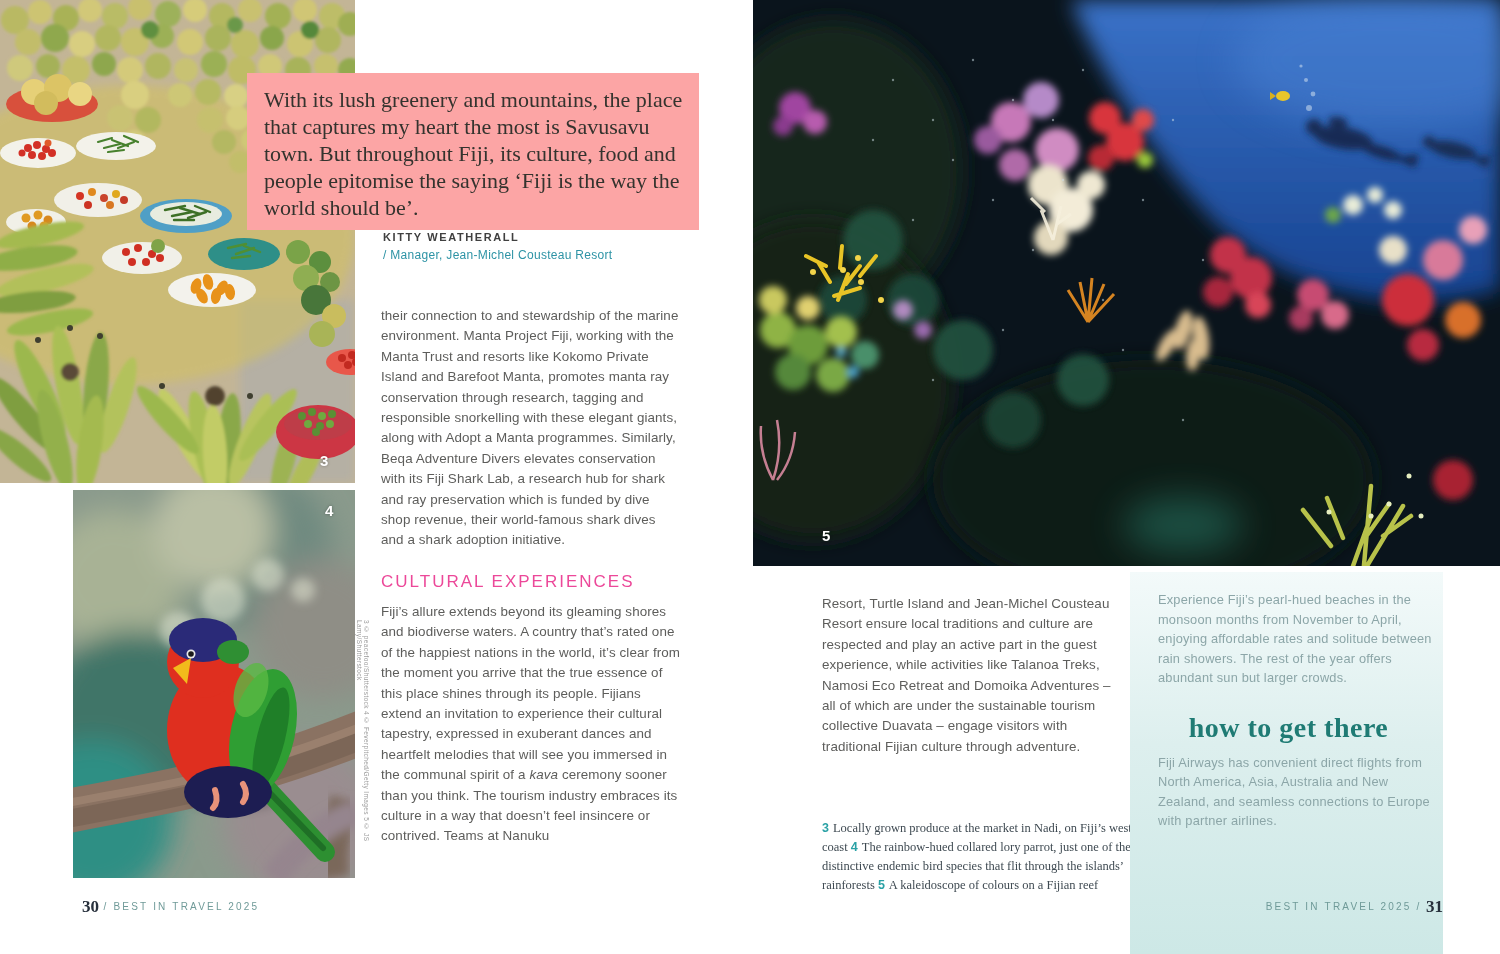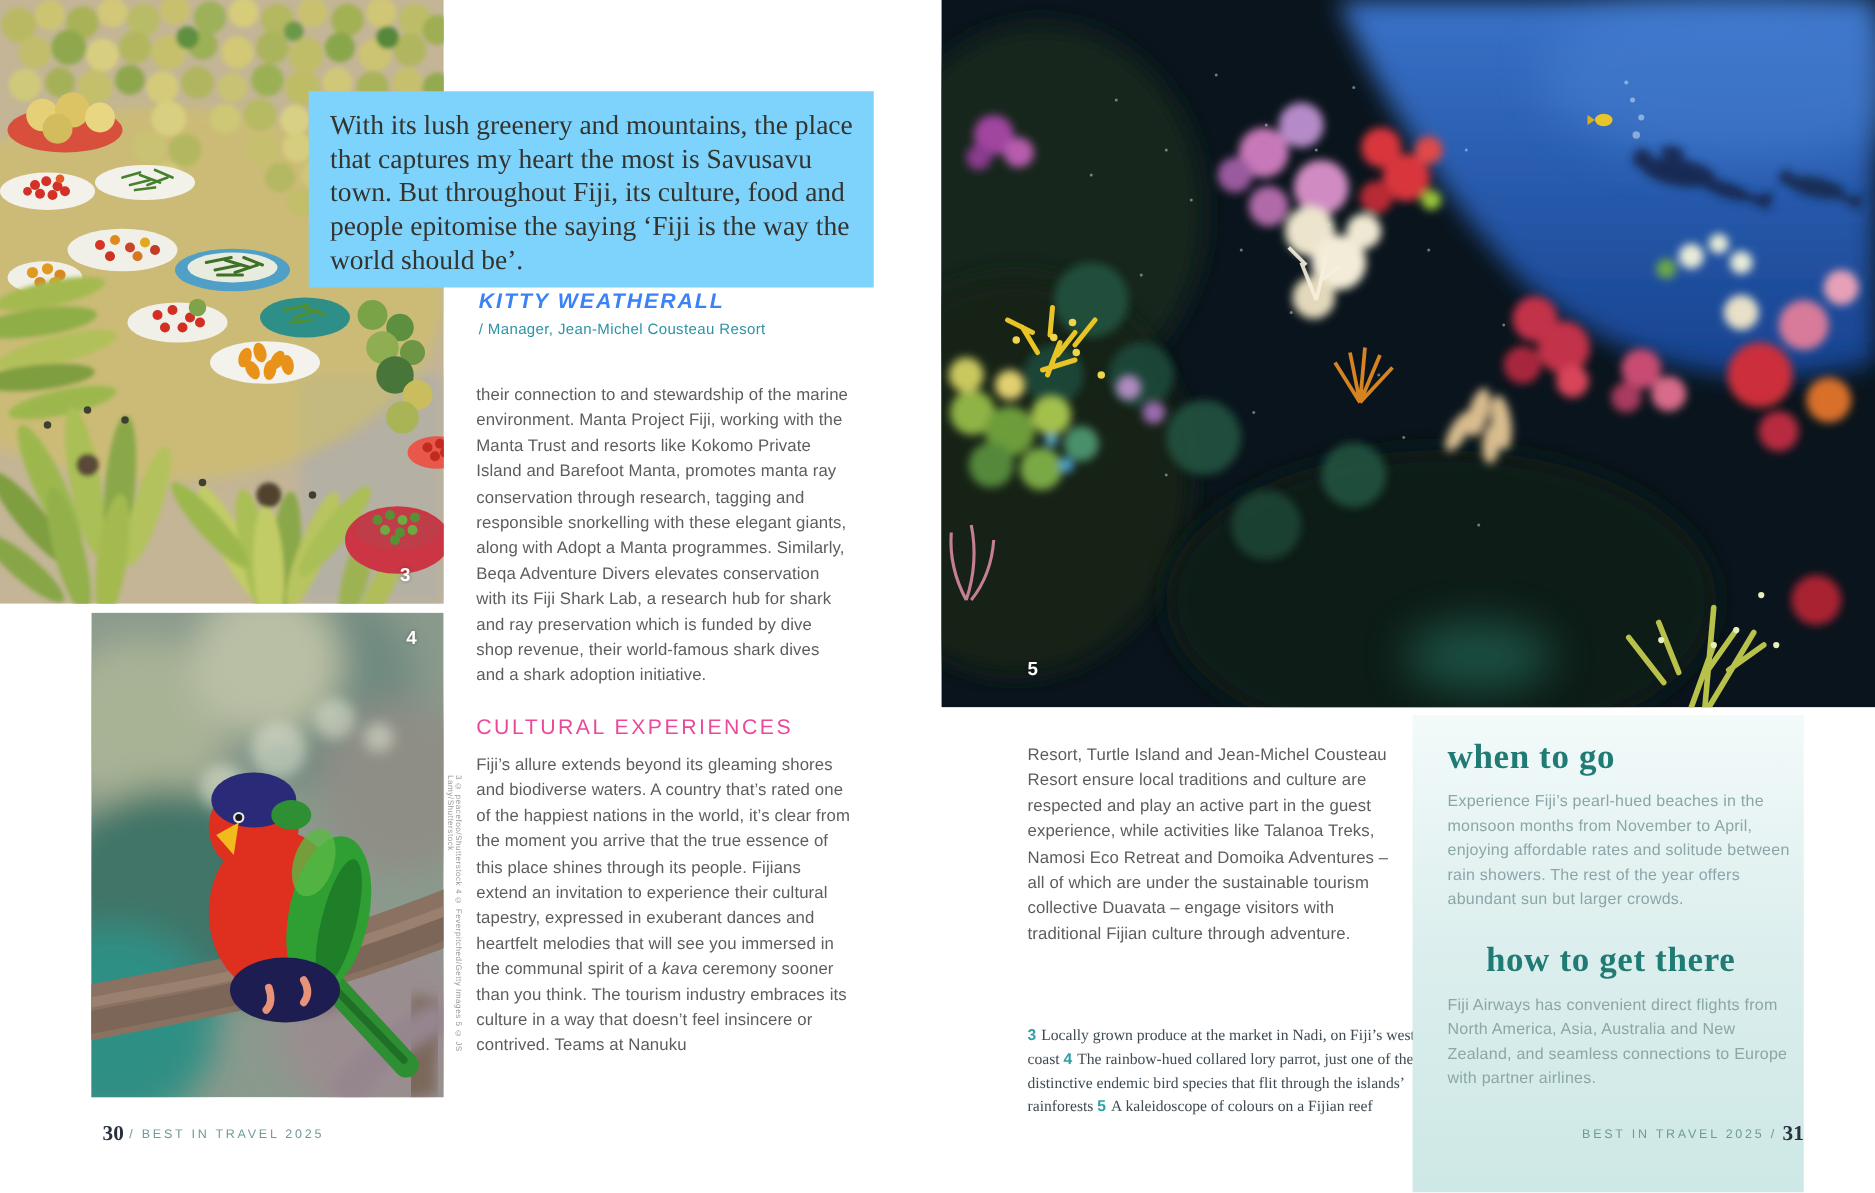--- a/index.html
+++ b/index.html
@@ -4,25 +4,25 @@
 <style>
   html,body{margin:0;padding:0;}
   body{width:1500px;height:954px;background:#ffffff;position:relative;overflow:hidden;
        font-family:"Liberation Sans",sans-serif;}
   figure{margin:0;padding:0;}
   .photo{position:absolute;overflow:hidden;}
   .photo svg{display:block;width:100%;height:100%;}
   .marker{position:absolute;color:#fff;font:bold 15px "Liberation Sans",sans-serif;
           text-shadow:0 0 3px rgba(0,0,0,.35);}
   
-  .quote-box{position:absolute;left:247px;top:73px;width:452px;height:157px;background:#7dd3fc;}
+  .quote-box{position:absolute;left:247px;top:73px;width:452px;height:157px;background:#fca5a5;}
   .quote-box p{margin:0;padding:13px 0 0 17px;width:420px;
       font-family:"Liberation Serif",serif;font-size:22px;line-height:27px;color:#34332e;}
   .attribution{position:absolute;left:383px;top:231px;}
-  .attribution .author{font-weight:bold;font-size:17px;letter-spacing:1.6px;color:#3b82f6;font-style:italic;}
+  .attribution .author{font-weight:bold;font-size:11px;letter-spacing:1.6px;color:#404040;}
   .attribution .role{margin-top:5px;font-size:12px;color:#2d93a5;letter-spacing:.3px;}
   
   .body-text{margin:0;width:300px;font-size:13.4px;line-height:20.4px;color:#5d5d5b;letter-spacing:.1px;}
   .body-text em{font-style:italic;}
   .col-left{position:absolute;left:381px;top:306px;}
   .sans-heading{margin:21px 0 10px 0;font-size:17px;font-weight:normal;letter-spacing:2px;color:#ec4899;}
   .col-right{position:absolute;left:822px;top:594px;}
   
   .captions{position:absolute;left:822px;top:819px;width:320px;margin:0;
       font-family:"Liberation Serif",serif;font-size:12.5px;line-height:19px;color:#3f4a52;}
@@ -521,21 +521,20 @@
       <span class="marker" style="left:69px;top:527px;">5</span>
     </figure>
 
     <div class="col-right">
       <p class="body-text">Resort, Turtle Island and Jean-Michel Cousteau Resort ensure local traditions and culture are respected and play an active part in the guest experience, while activities like Talanoa Treks, Namosi Eco Retreat and Domoika Adventures – all of which are under the sustainable tourism collective Duavata – engage visitors with traditional Fijian culture through adventure.</p>
     </div>
 
     <p class="captions"><span class="capnum">3</span><span>Locally grown produce at the market in Nadi, on Fiji’s west coast </span><span class="capnum">4</span><span>The rainbow-hued collared lory parrot, just one of the distinctive endemic bird species that flit through the islands’ rainforests </span><span class="capnum">5</span><span>A kaleidoscope of colours on a Fijian reef</span></p>
 
     <aside class="sidebar">
-      <h2 class="serif-heading">when to go</h2>
       <p class="sidebar-text">Experience Fiji’s pearl-hued beaches in the monsoon months from November to April, enjoying affordable rates and solitude between rain showers. The rest of the year offers abundant sun but larger crowds.</p>
       <h2 class="serif-heading second">how to get there</h2>
       <p class="sidebar-text">Fiji Airways has convenient direct flights from North America, Asia, Australia and New Zealand, and seamless connections to Europe with partner airlines.</p>
       <div class="footer footer-right">
         <span class="footlabel">BEST IN TRAVEL 2025 /</span>
         <span class="pagenum">31</span>
       </div>
     </aside>
   </section>
 </div>

